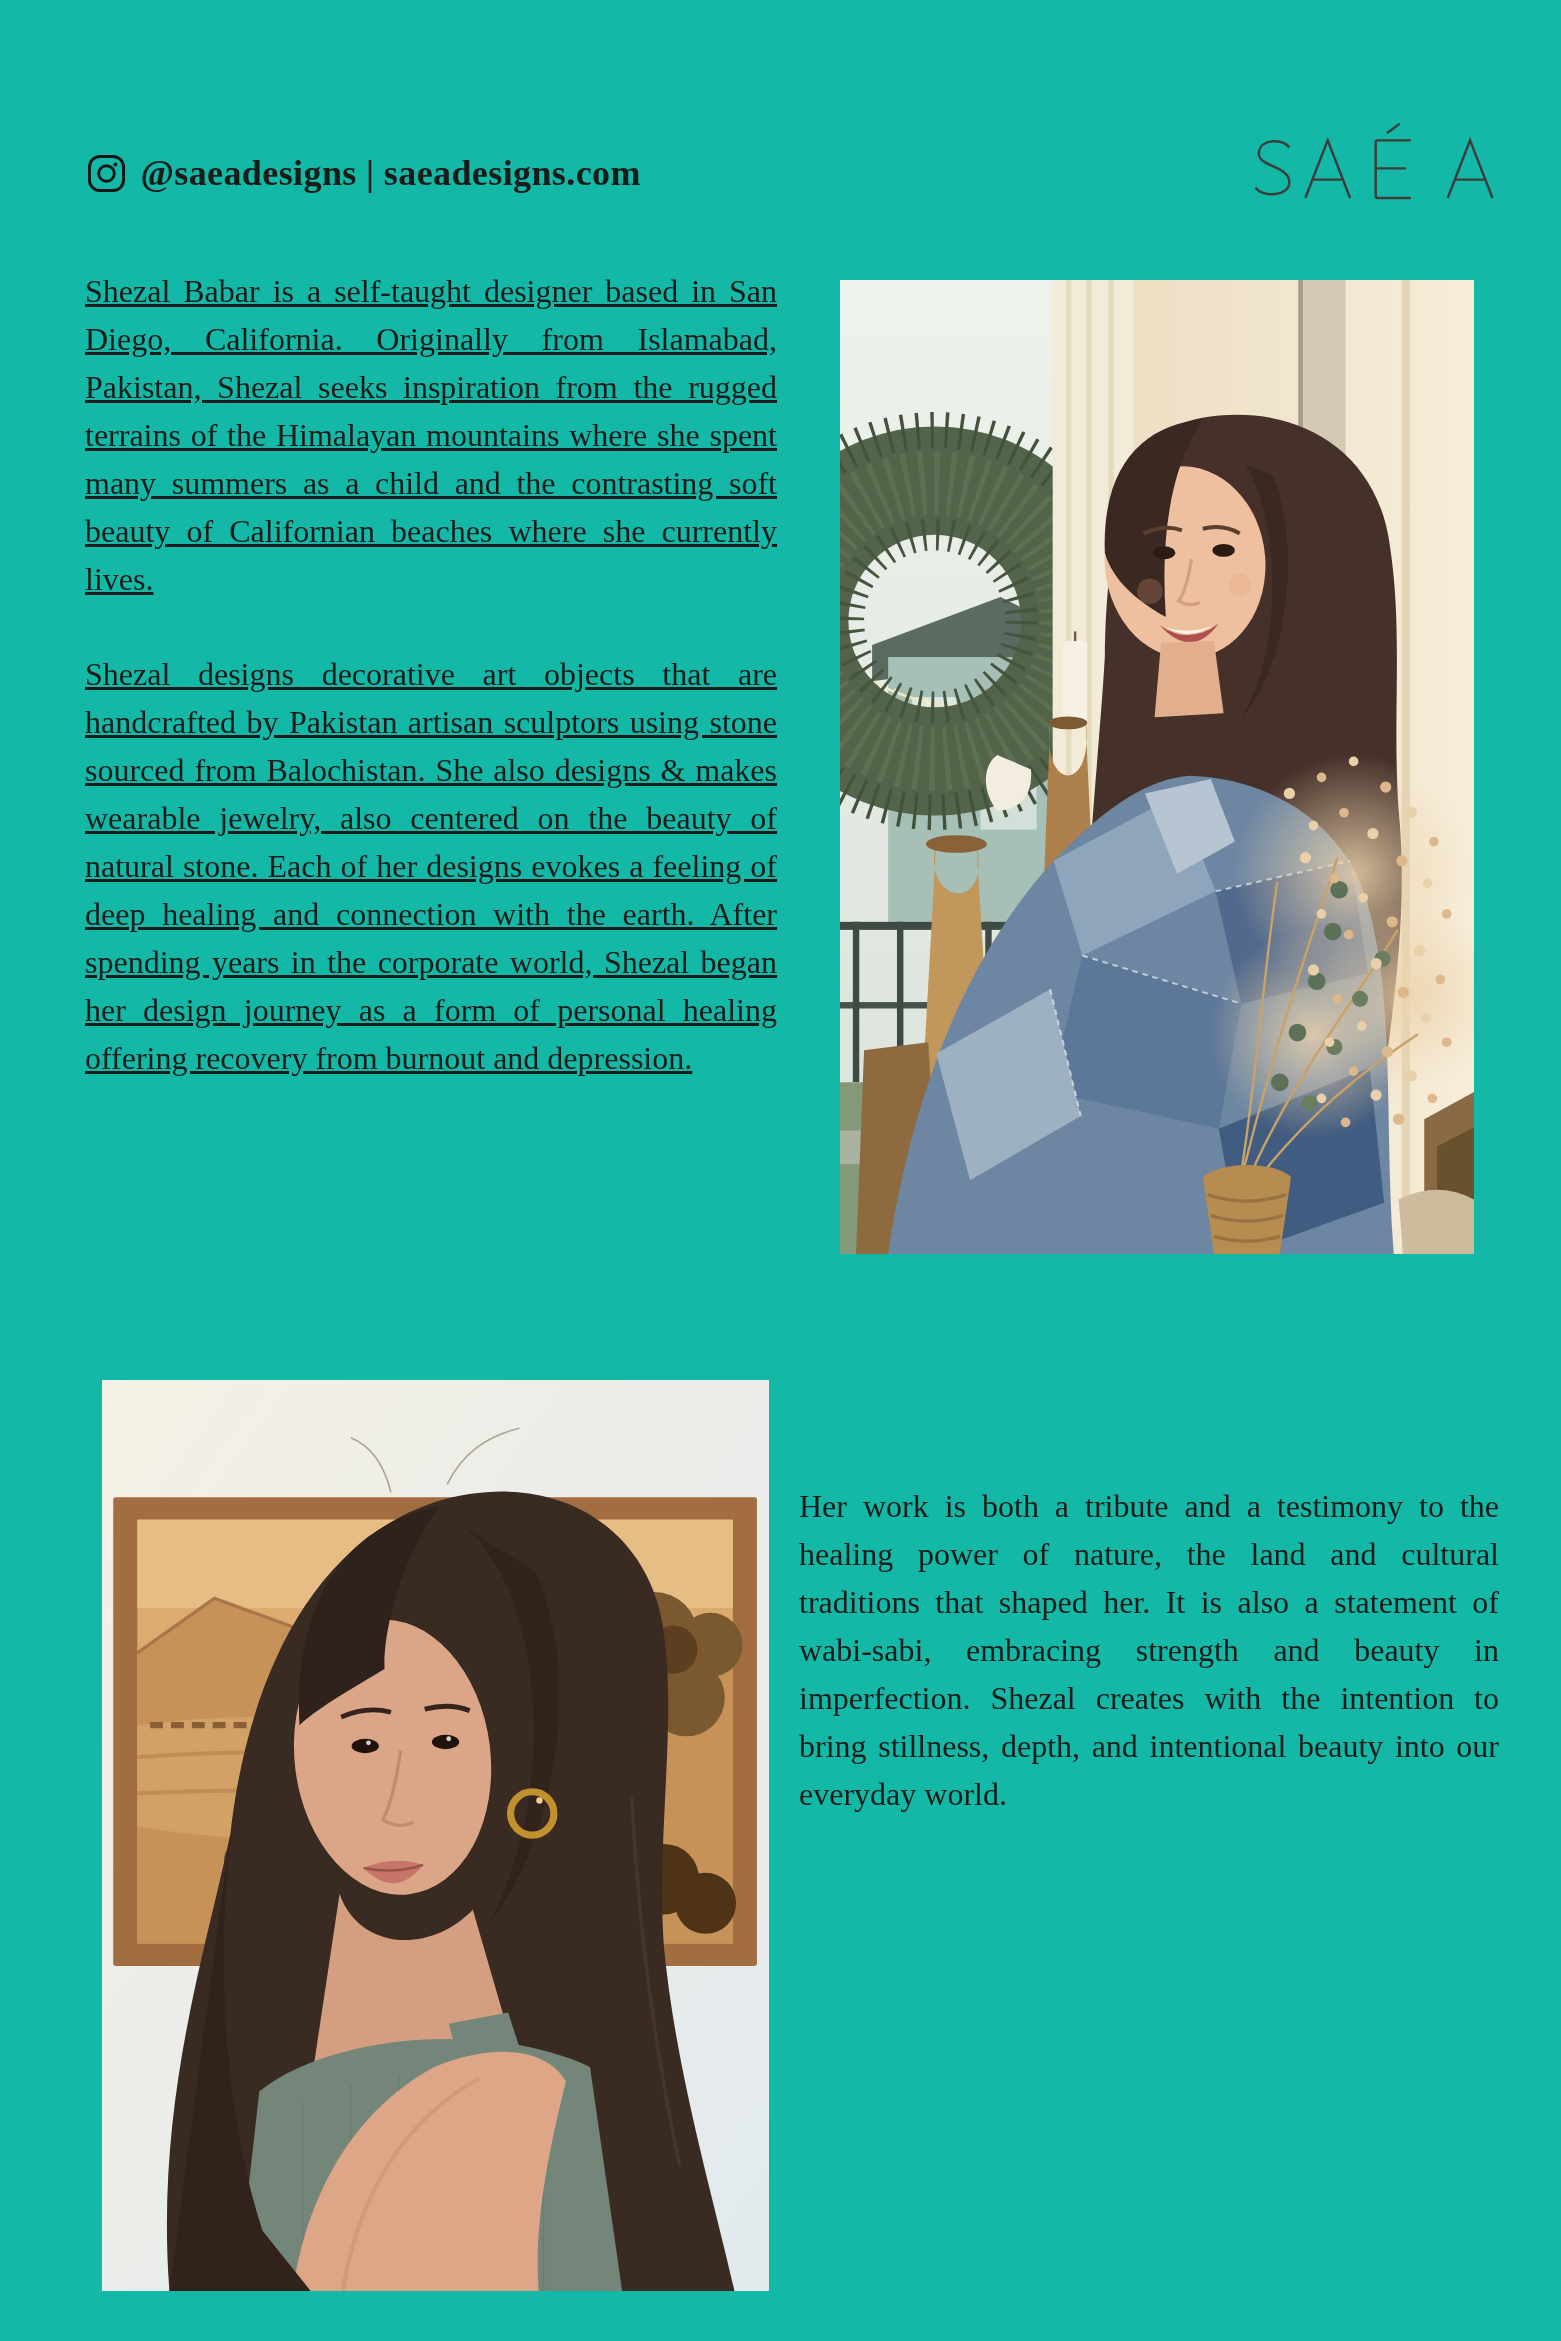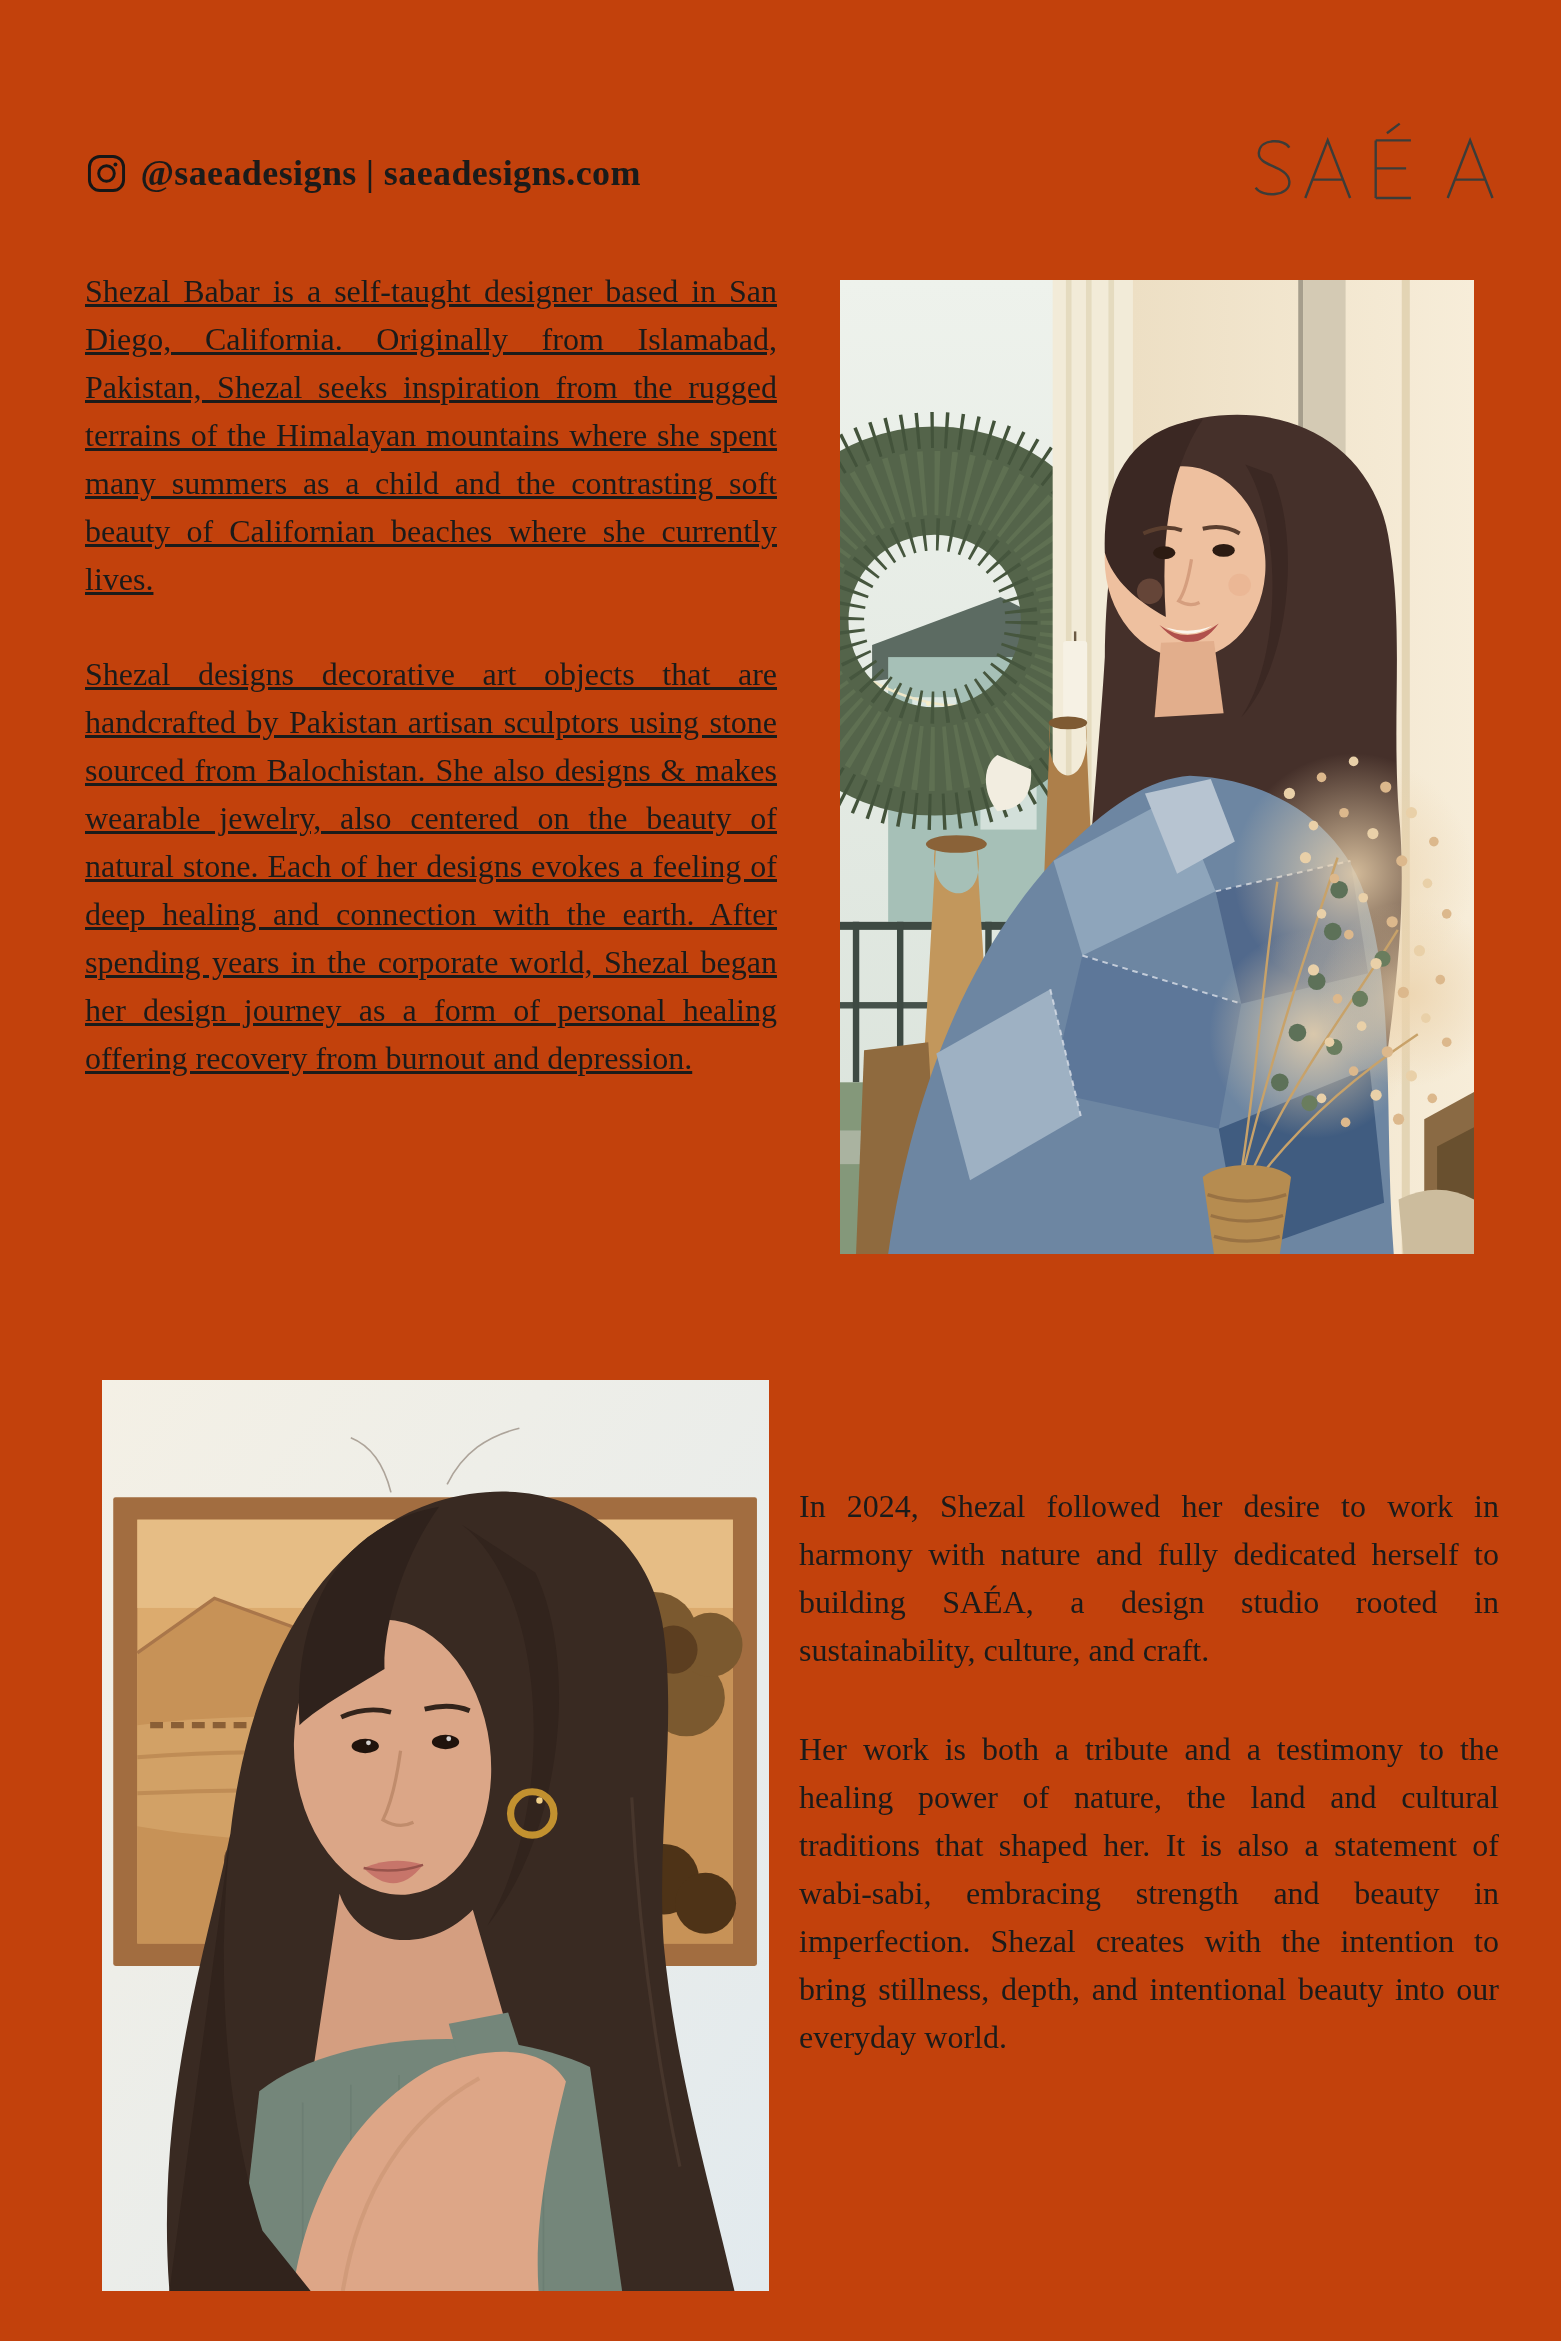--- a/index.html
+++ b/index.html
@@ -1,20 +1,20 @@
 <!DOCTYPE html>
 <html style="font-size:13px"><head>
 <meta charset="utf-8">
 <style>
   html, body { margin: 0; padding: 0; background: #f1f0ea; }
   .page {
     position: relative;
     width: 1562px;
     height: 2342px;
-    background: #c2410c;
+    background: #14b8a6;
     font-family: "Liberation Serif", "DejaVu Serif", serif;
     color: #1b1b1a;
     overflow: hidden;
   }
 
   
   .social-row {
     position: absolute;
     left: 87px;
     top: 152px;
@@ -330,18 +330,17 @@
         <path d="M 432 802 L 506 788 L 530 862 L 452 874 Z" fill="#74867a"></path>
         <path d="M 250 900 V 1135 M 310 878 V 1135 M 370 866 V 1135 M 430 860 V 1135 M 490 862 V 1135 M 550 876 V 1135" stroke="#677a6e" stroke-width="2" opacity="0.6" fill="none"></path>
         <path d="M 238 1135 C 256 1005 322 905 414 856 C 492 824 556 834 578 874 C 556 962 538 1052 544 1135 Z" fill="#dda687"></path>
         <path d="M 300 1135 C 320 1010 380 920 470 870" stroke="#c58f6e" stroke-width="5" opacity="0.5" fill="none"></path>
         <path d="M 160 565 C 140 760 158 930 200 1060 L 260 1135 L 84 1135 Z" fill="#31231c"></path>
       </g>
     </svg>
   </div>
 
   <div id="studio-col" class="text-col">
-    <p>In 2024, Shezal followed her desire to work in harmony with nature and fully dedicated herself to building SAÉA, a design studio rooted in sustainability, culture, and craft.</p>
     <p><span>Her work is both a tribute and a testimony to the healing power of nature, the land and cultural traditions that shaped her. It is also a statement of </span><span class="italic">wabi-sabi</span><span>, embracing strength and beauty in imperfection. Shezal creates with the intention to bring stillness, depth, and intentional beauty into  our everyday world.</span></p>
   </div>
 
 </div>
 
 
 </body></html>

